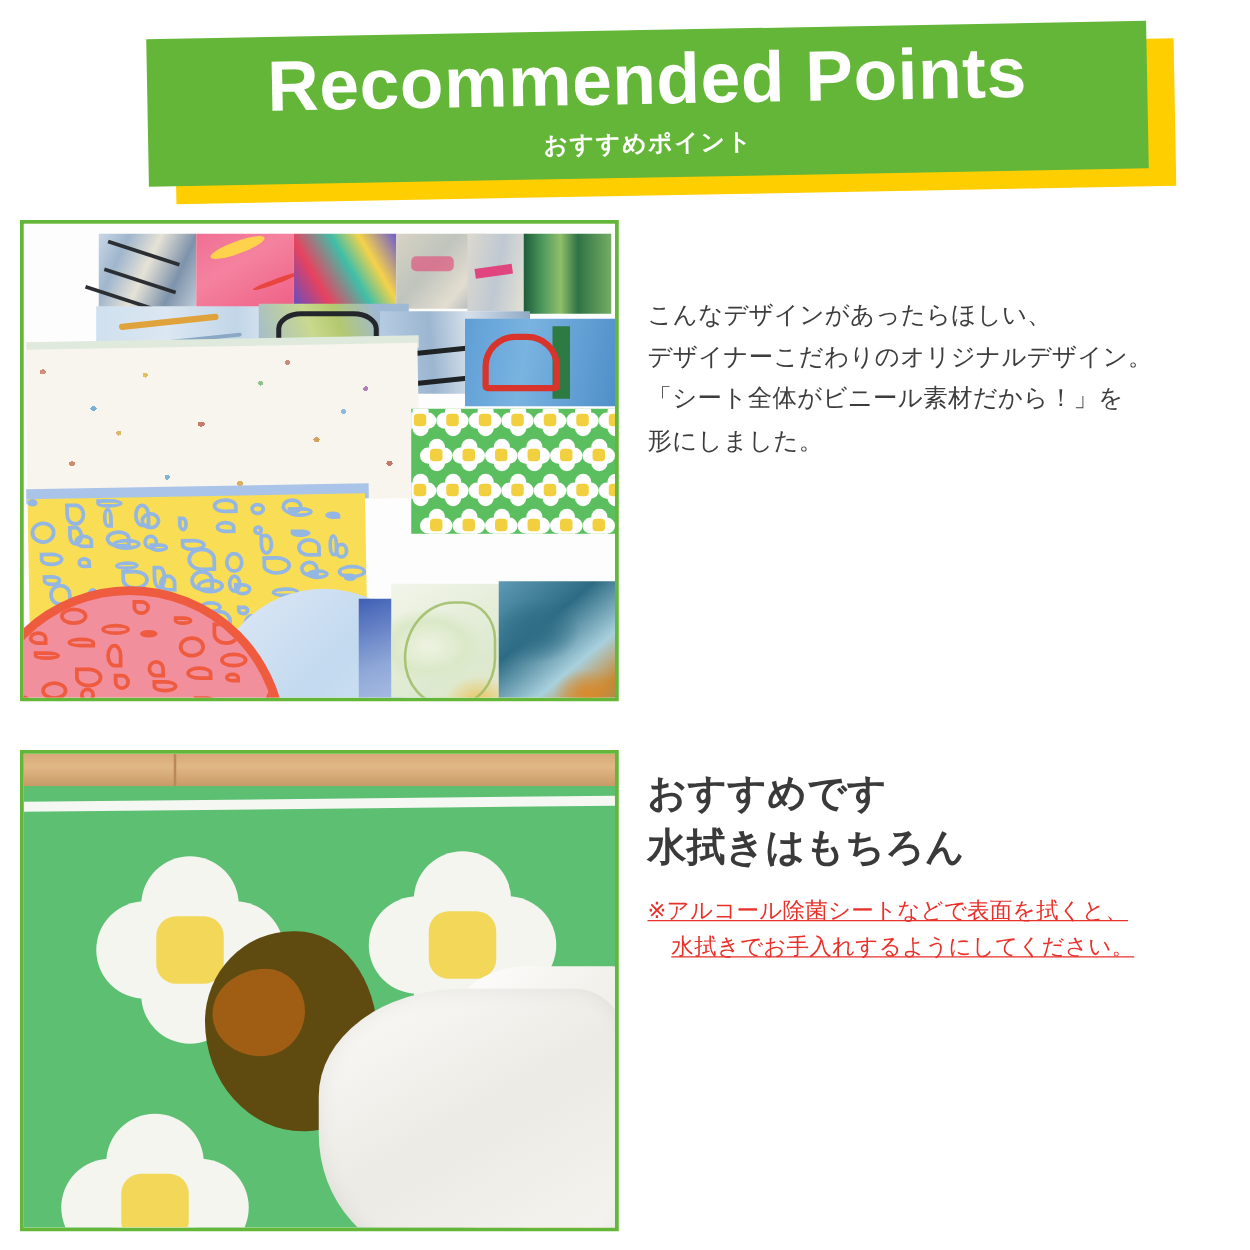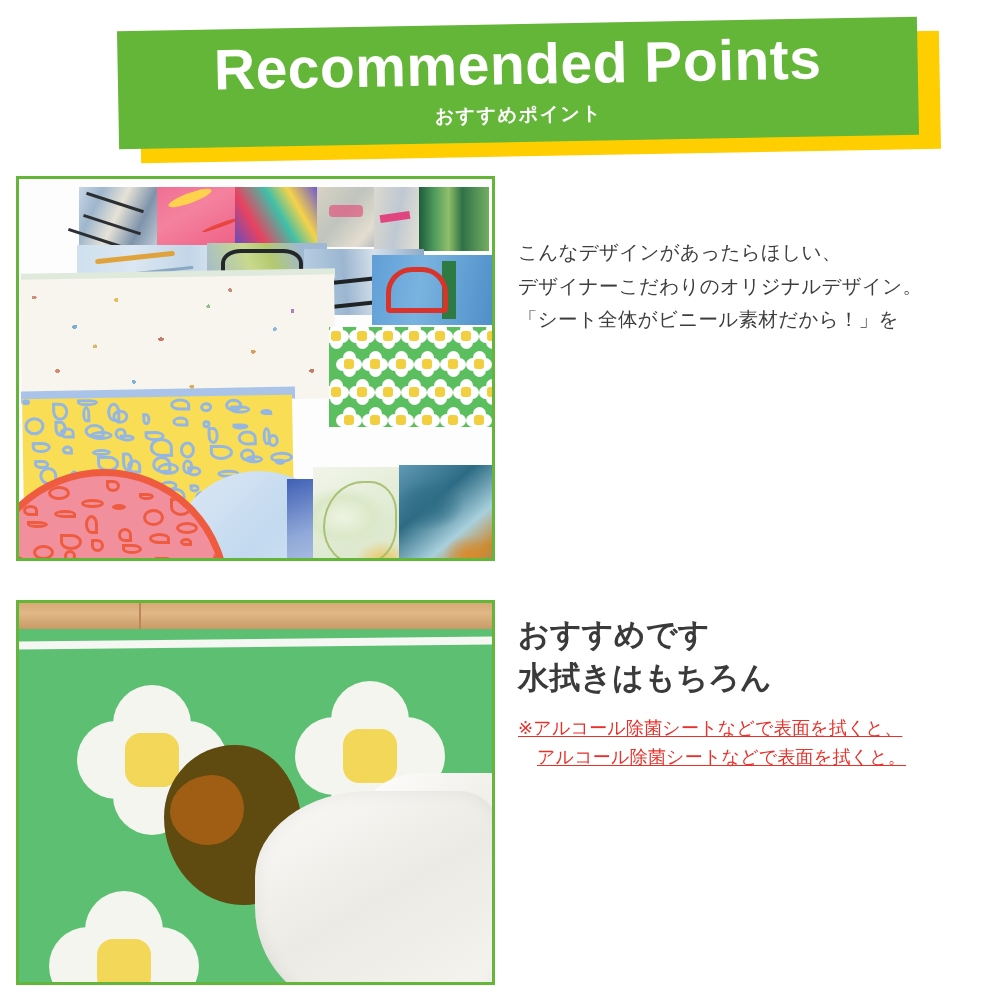--- a/index.html
+++ b/index.html
@@ -559,20 +559,21 @@
       <div class="sheet s-mar3"></div>
 
     </div>
   </div>
 
   <div class="txtcol" style="top:42px">
     <div class="body" style="margin-top:24px">
       <div>こんなデザインがあったらほしい、</div>
       <div>デザイナーこだわりのオリジナルデザイン。</div>
       <div>「シート全体がビニール素材だから！」を</div>
+      <div>形にしました。</div>
     </div>
   </div>
 </div>
 
 <div class="section sec2">
 
   <div class="photo photo2">
     <div class="mat">
       <div class="wood"></div>
       <div class="matbody"></div>
@@ -614,16 +615,16 @@
     </div>
   </div>
 
   <div class="txtcol" style="top:18px">
     <div class="head">
       <div>おすすめです</div>
       <div>水拭きはもちろん</div>
     </div>
     <div class="note" style="margin-top:14px">
       <div class="ln1"><span>※アルコール除菌シートなどで表面を拭くと、</span></div>
-      <div class="ln3"><span>アルコール除菌シートなどで表面を拭くと。</span></div>
+      <div class="ln3"><span>水拭きでお手入れするようにしてください。</span></div>
     </div>
   </div>
 </div>
 
 </body></html>

